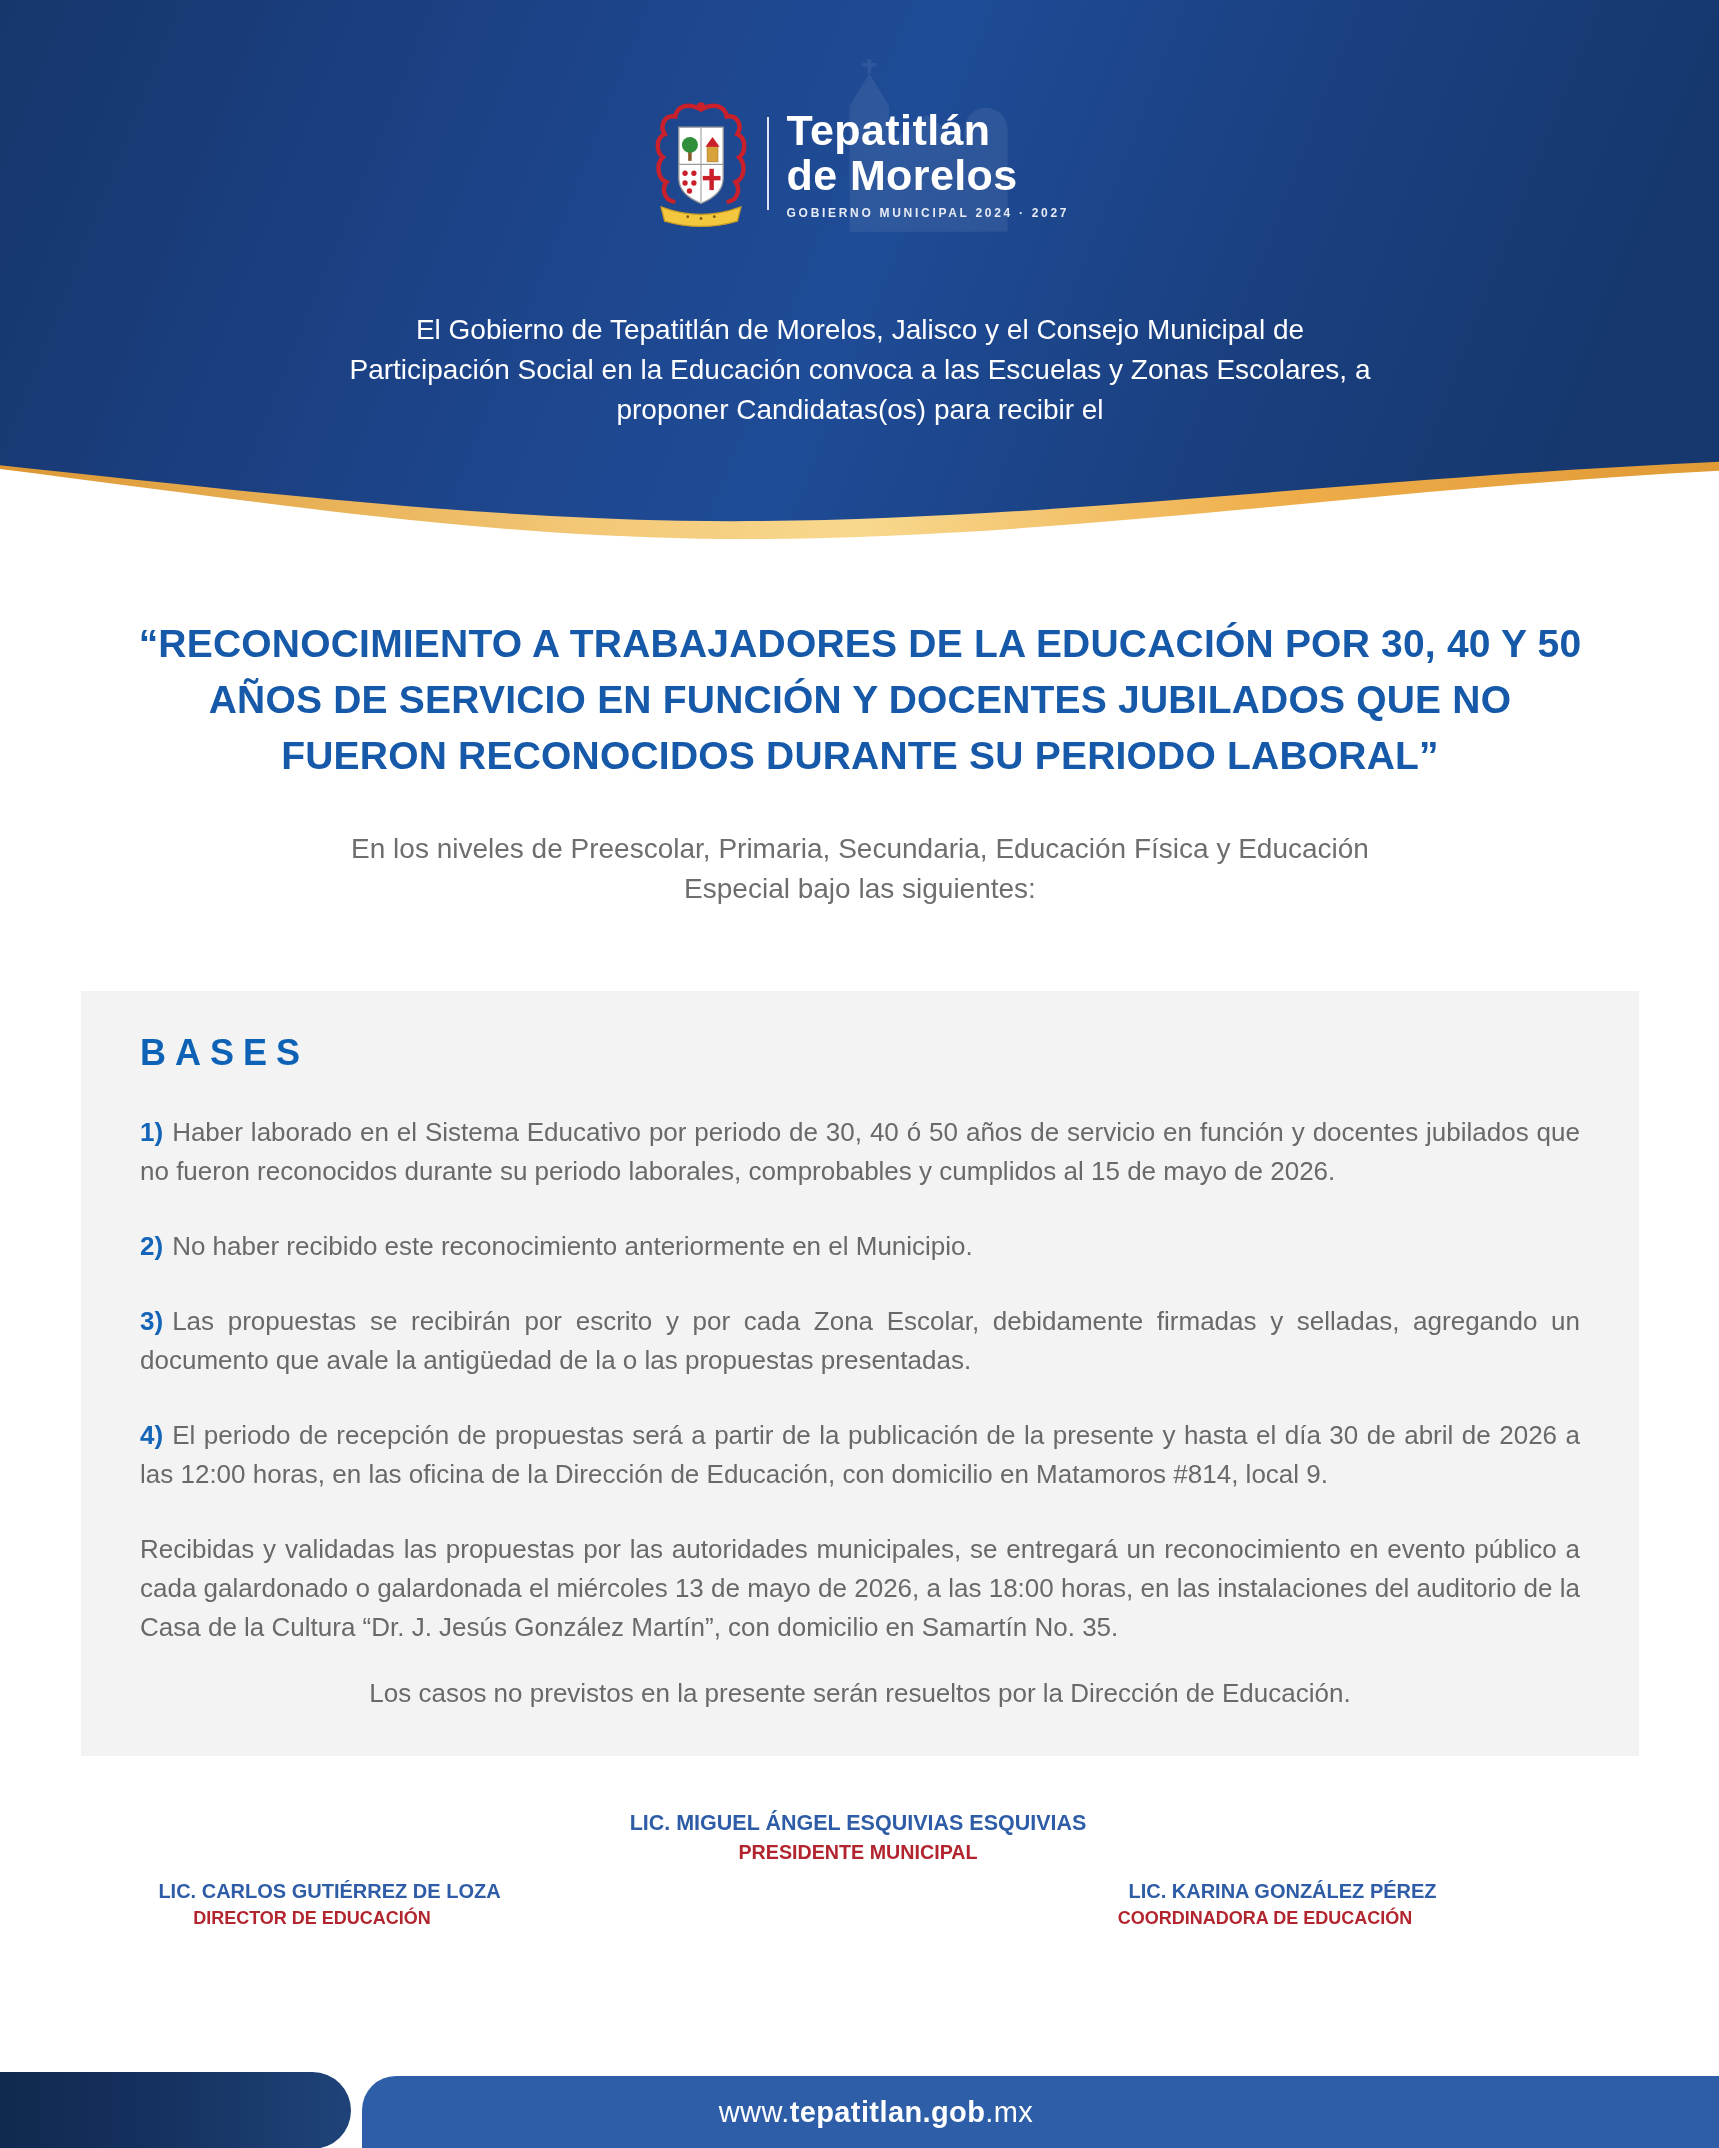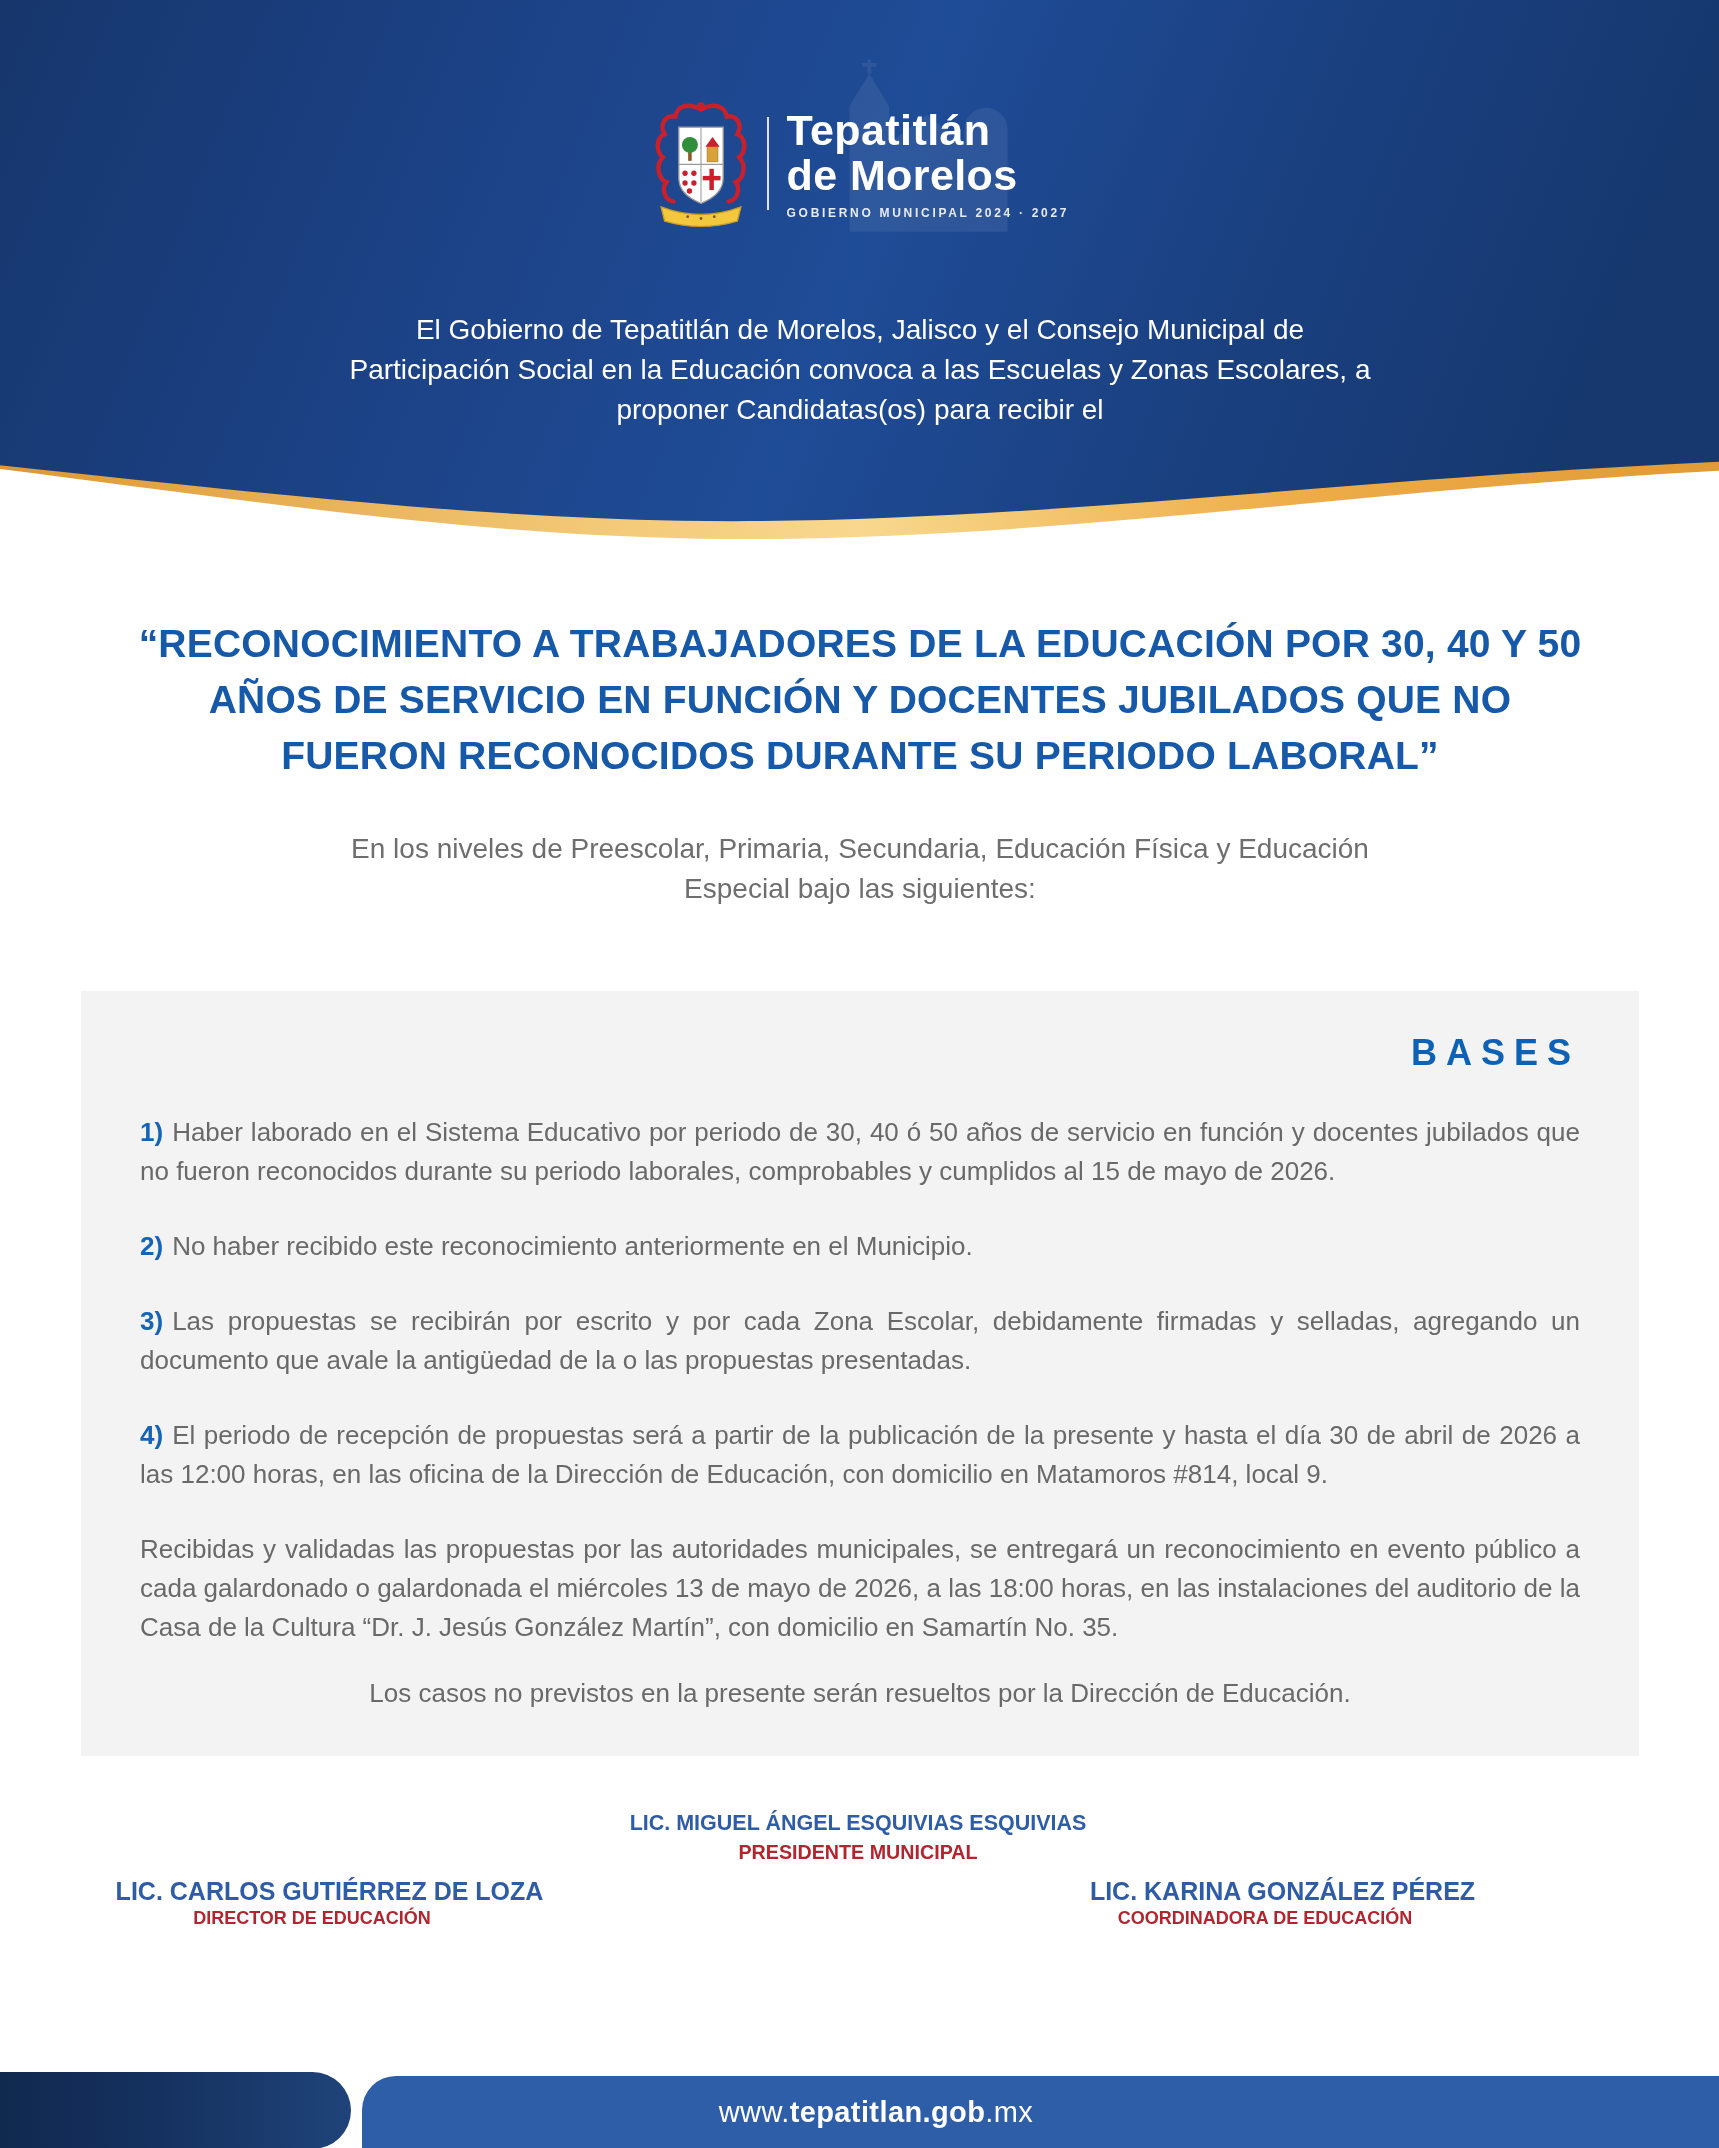--- a/index.html
+++ b/index.html
@@ -46,21 +46,21 @@
   }
   
   .bases-panel{
     box-sizing:border-box;
     width:1558px;margin:82px auto 0;
     background:#f3f3f4;
     padding:41px 59px 43px;
   }
   .bases-heading{
     margin:0 0 39px;
-    text-align:right;color:#0e62b5;
+    text-align:left;color:#0e62b5;
     font-size:36px;font-weight:bold;letter-spacing:9px;
   }
   .item{
     margin:12px 0 36px;
     color:#696969;font-size:26px;line-height:39px;
     text-align:justify;
   }
   .item .num{color:#1464b8;font-weight:bold;margin-right:9px;}
   .closing{margin-bottom:12.5px;}
   .final-note{
@@ -71,21 +71,21 @@
   
   .signatures{position:relative;height:157px;margin-top:45px;}
   .sig{position:absolute;text-align:center;white-space:nowrap;}
   .sig .name{color:#2e5ca6;font-weight:bold;}
   .sig .role{color:#b2252f;font-weight:bold;}
   .sig-center{left:0;right:4px;top:7.2px;}
   .sig-center .name{font-size:21.5px;line-height:30px;}
   .sig-center .role{font-size:19.7px;line-height:29px;}
   .sig-left{left:312px;transform:translateX(-50%);top:77px;}
   .sig-right{left:1265px;transform:translateX(-50%);top:77px;}
-  .sig-left .name,.sig-right .name{font-size:25px;line-height:27px;margin-left:35px;}
+  .sig-left .name,.sig-right .name{font-size:20px;line-height:27px;margin-left:35px;}
   .sig-left .role,.sig-right .role{font-size:18px;line-height:27px;}
   
   .footer{position:absolute;left:0;right:0;bottom:0;height:77px;}
   .footer-pill{
     position:absolute;left:0;top:0;width:351px;height:77px;
     background:linear-gradient(90deg,#10294f 0%,#15315f 45%,#1f4379 100%);
     border-radius:0 41px 41px 0;
   }
   .footer-bar{
     position:absolute;left:362px;right:0;top:3.6px;bottom:0;

